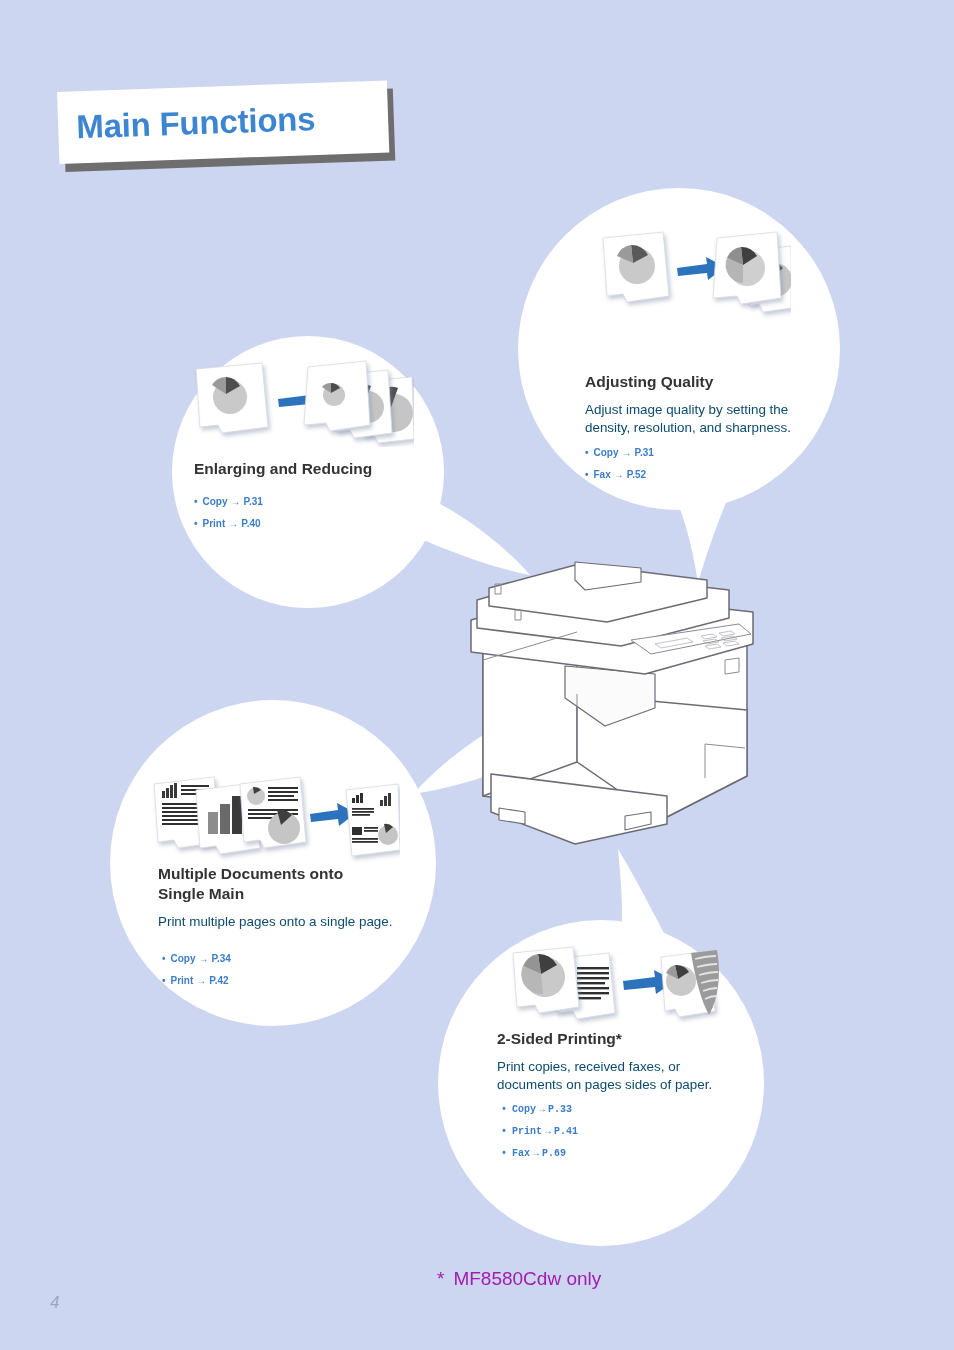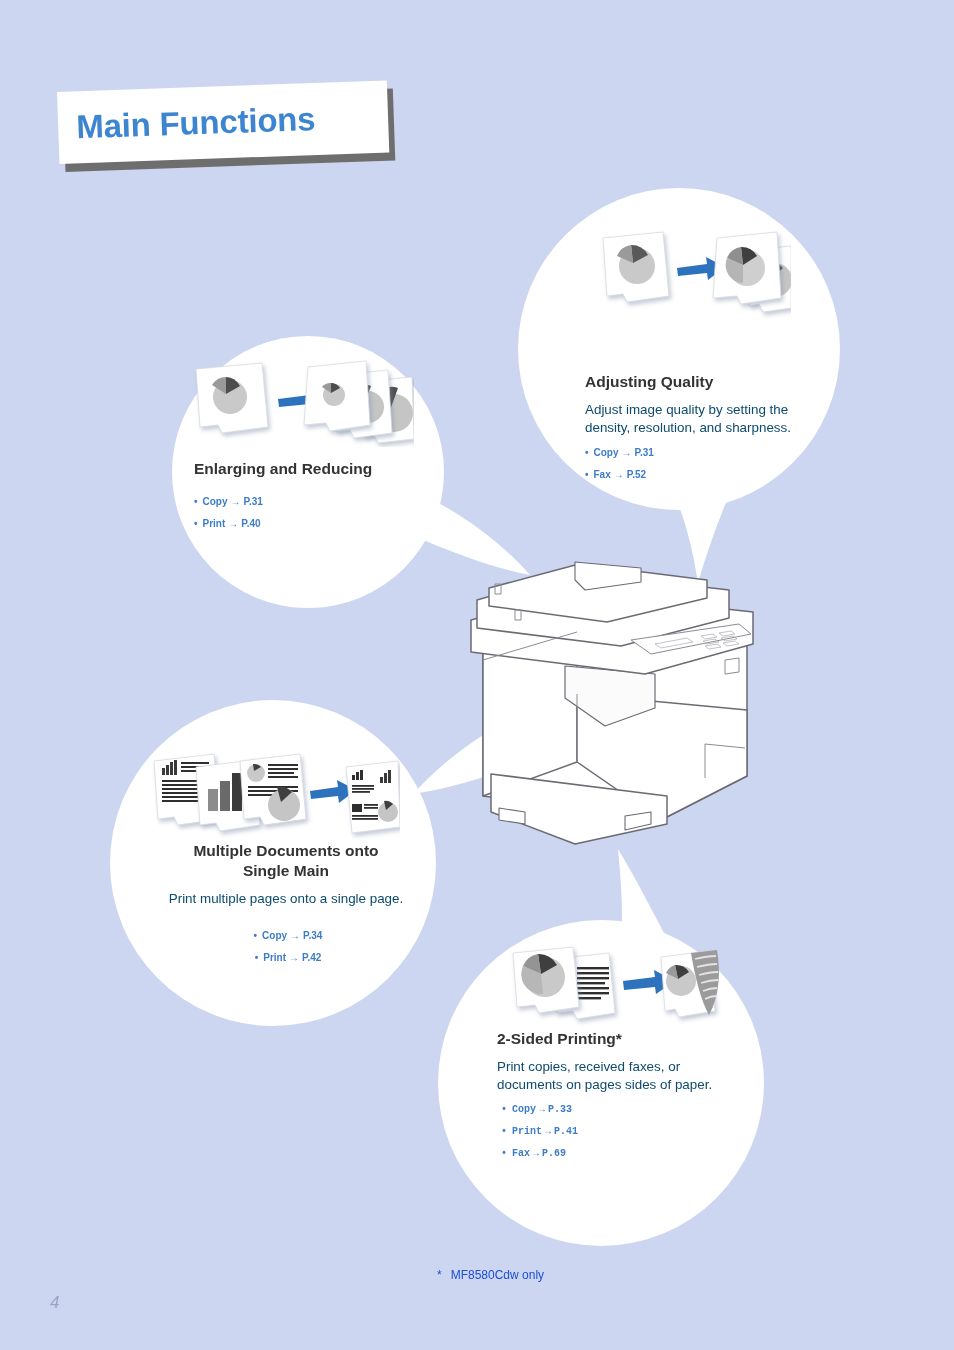--- a/index.html
+++ b/index.html
@@ -124,22 +124,22 @@
     top: 548px;
     width: 310px;
     height: 300px;
   }
 
   
   .footnote {
     position: absolute;
     left: 437px;
     top: 1268px;
-    font-size: 12px;
-    color: #1d4ed8;
+    font-size: 19px;
+    color: #a21caf;
     white-space: nowrap;
     text-align: center;
   }
   .footnote .star { margin-right: 9px; }
   .folio {
     position: absolute;
     left: 50px;
     top: 1293px;
     font-size: 17px;
     font-style: italic;
@@ -271,21 +271,21 @@
         </li>
         <li>
           <span class="dot">•</span><span>Fax</span><span class="arrow">→</span><span>P.52</span>
         </li>
       </ul>
     </div>
   </div>
 
   <div class="bubble" style="left:110px; top:700px; width:326px; height:326px;">
   </div>
-  <div class="bubble-inner" style="left:158px; top:749px; width:262px; height:250px;text-align:center;">
+  <div class="bubble-inner" style="left:158px; top:772px; width:262px; height:250px;">
 
     <svg class="icon-art" style="left:-18px; top:0px;" width="260" height="92" viewBox="0 0 260 92">
       <defs>
         <filter id="sh3" x="-40%" y="-40%" width="200%" height="200%">
           <feDropShadow dx="2" dy="3" stdDeviation="2.2" flood-color="#7e8aa6" flood-opacity="0.45"></feDropShadow>
         </filter>
       </defs>
 
       <g filter="url(#sh3)">
         <path d="M 14,12 L 74,5 L 80,70 L 38,76 L 34,68 L 18,70 Z" fill="#ffffff" stroke="#d5d9e2" stroke-width="0.8"></path>

